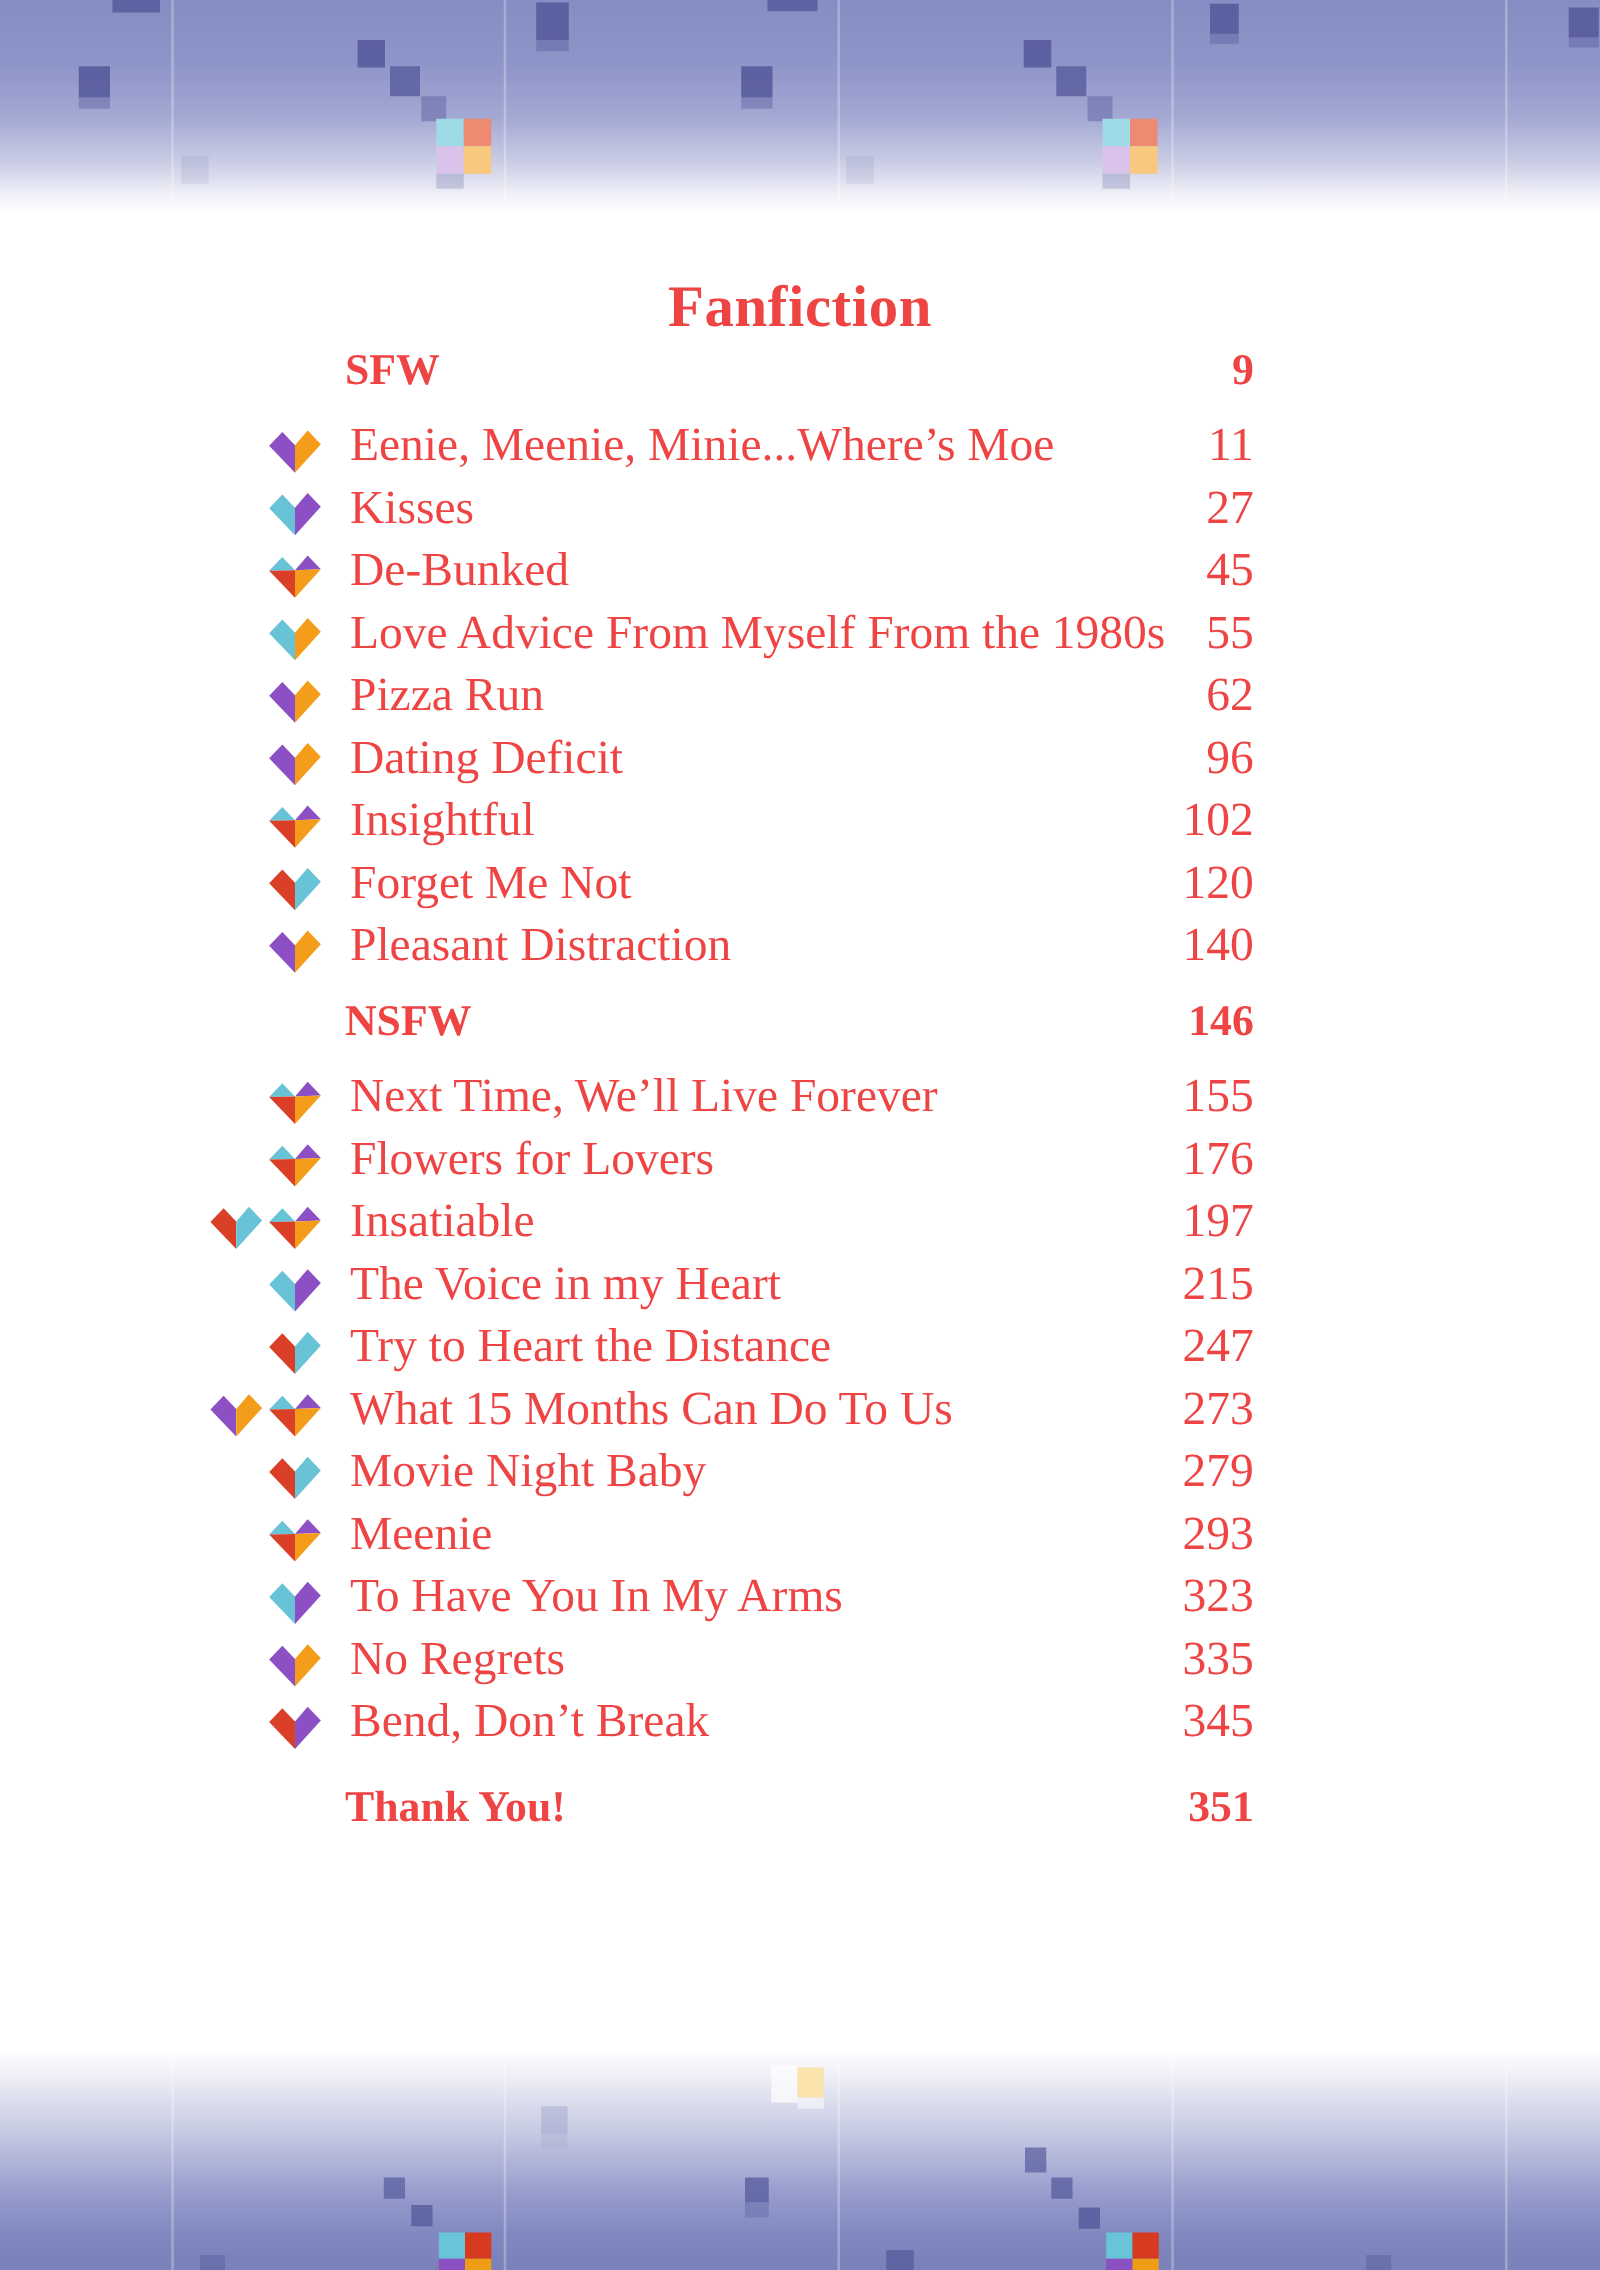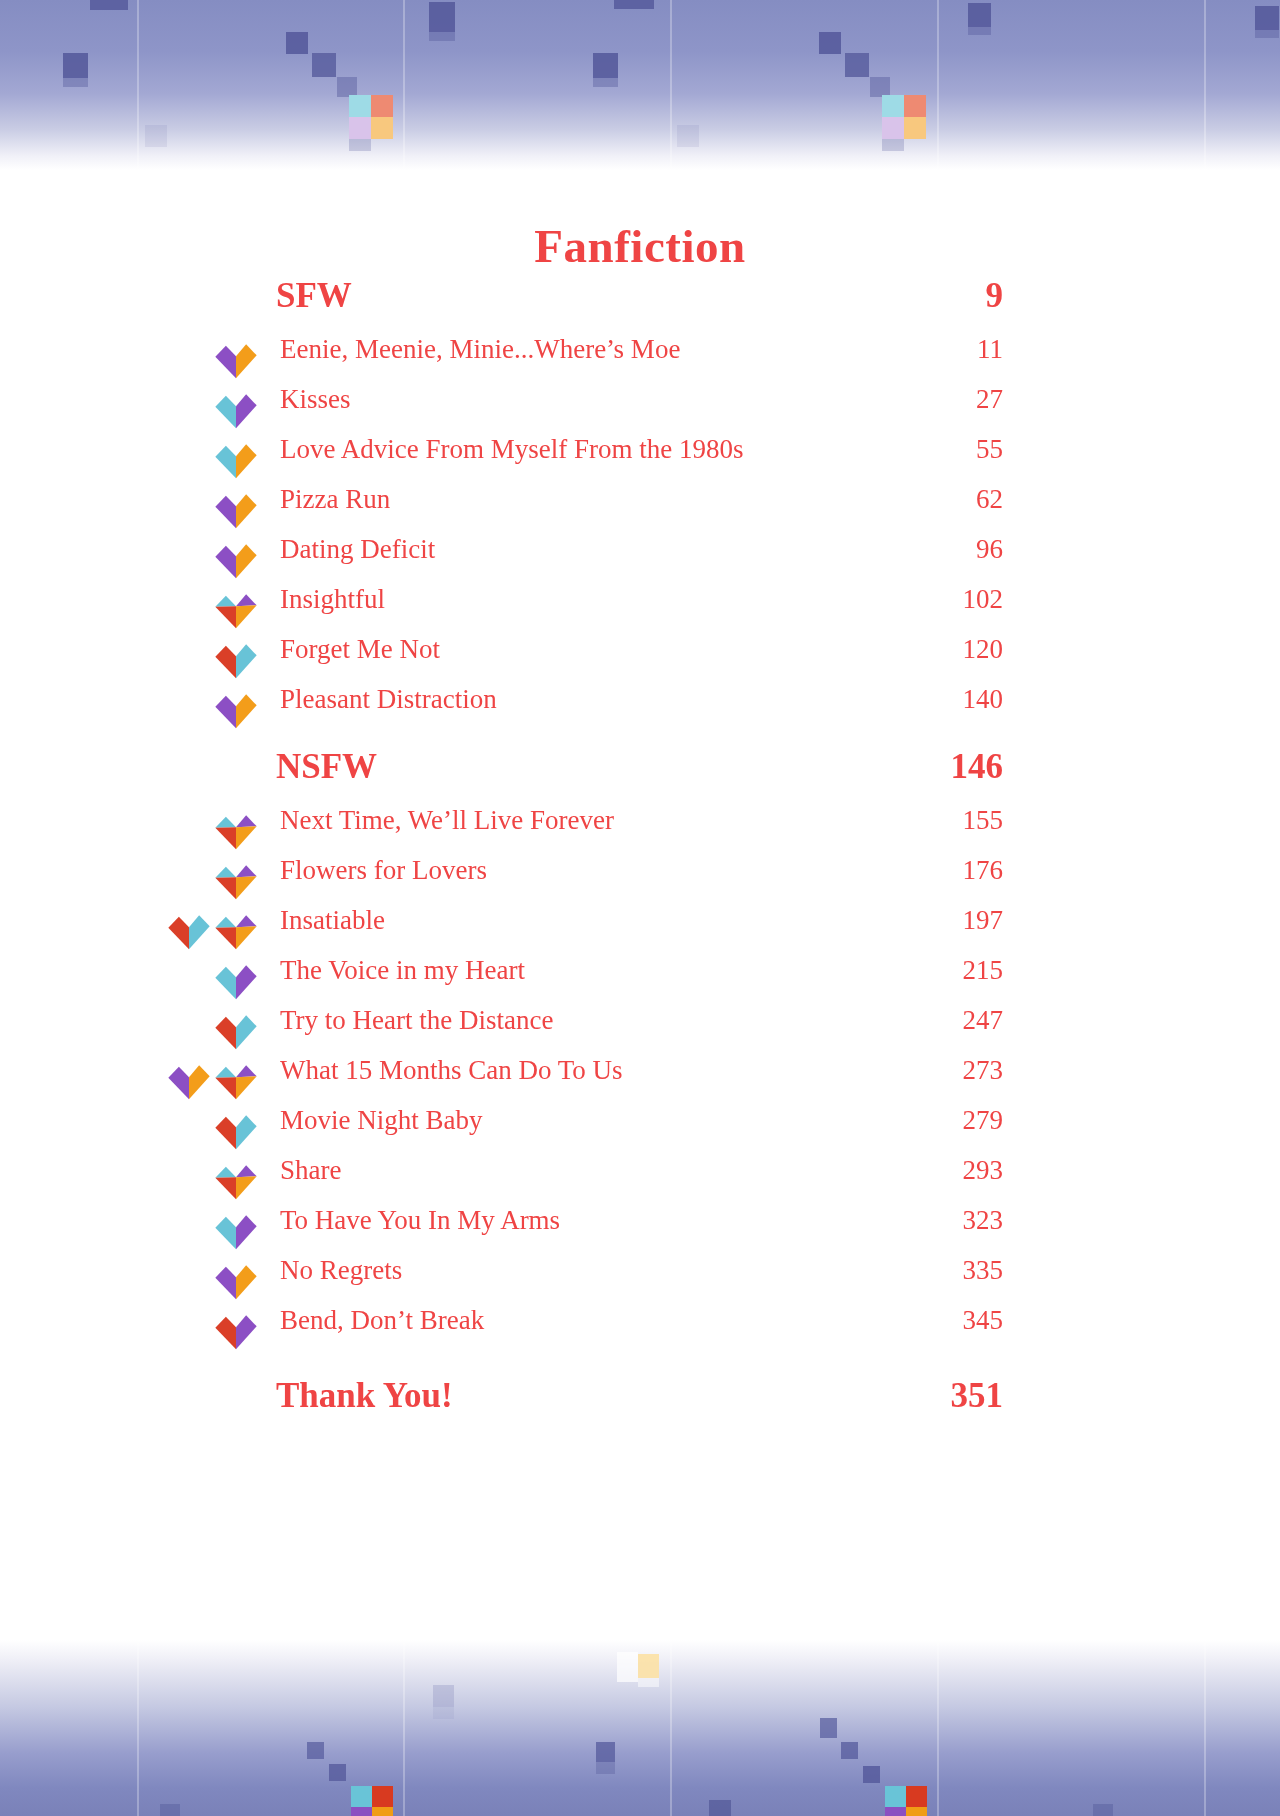--- a/index.html
+++ b/index.html
@@ -32,21 +32,21 @@
   }
   .row { display:flex; }
   .head-row {
     height:56px; padding:0 277px 0 276px;
     font-size:35px; font-weight:700;
   }
   .head-row .sec-page { margin-left:auto; }
   .section:first-of-type .head-row { margin-top:2px; }
   .section + .section .head-row { margin-top:13px; }
   .entries { margin-top:2px; }
-  .entry-row { height:50px; padding-right:277px; font-size:27px; }
+  .entry-row { height:50px; padding-right:277px; font-size:38px; }
   .hearts {
     flex:none; width:258px; display:flex; justify-content:flex-end;
     align-items:center; gap:3px; transform:translateY(2px);
   }
   .heart { width:44px; height:37px; display:block; }
   .entry-title { margin-left:22px; white-space:nowrap; }
   .entry-page { margin-left:auto; }
   .closing-row { margin-top:21px; }
 </style>
 </head>
@@ -123,20 +123,32 @@
     <span class="hearts">
                 <svg class="heart" viewBox="0 0 100 84">
                   <polygon points="27,6 3,31 50,80 50,30" fill="#68c3d7"></polygon>
                   <polygon points="73,3 97,28 50,80 50,30" fill="#8c4fc4"></polygon>
                 </svg>
               </span>
     <span class="entry-title">Kisses</span>
     <span class="entry-page">27</span>
   </div>
 
+  <div class="row entry-row">
+    <span class="hearts">
+                <svg class="heart" viewBox="0 0 100 84">
+                  <polygon points="27,6 3,31 50,30" fill="#68c3d7"></polygon>
+                  <polygon points="73,3 97,28 50,30" fill="#8c4fc4"></polygon>
+                  <polygon points="3,31 50,80 50,30" fill="#da3f28"></polygon>
+                  <polygon points="97,28 50,30 50,80" fill="#f39d1a"></polygon>
+                </svg>
+              </span>
+    <span class="entry-title">De-Bunked</span>
+    <span class="entry-page">45</span>
+  </div>
 
   <div class="row entry-row">
     <span class="hearts">
                 <svg class="heart" viewBox="0 0 100 84">
                   <polygon points="27,6 3,31 50,80 50,30" fill="#68c3d7"></polygon>
                   <polygon points="73,3 97,28 50,80 50,30" fill="#f39d1a"></polygon>
                 </svg>
               </span>
     <span class="entry-title">Love Advice From Myself From the 1980s</span>
     <span class="entry-page">55</span>
@@ -305,21 +317,21 @@
 
   <div class="row entry-row">
     <span class="hearts">
                 <svg class="heart" viewBox="0 0 100 84">
                   <polygon points="27,6 3,31 50,30" fill="#68c3d7"></polygon>
                   <polygon points="73,3 97,28 50,30" fill="#8c4fc4"></polygon>
                   <polygon points="3,31 50,80 50,30" fill="#da3f28"></polygon>
                   <polygon points="97,28 50,30 50,80" fill="#f39d1a"></polygon>
                 </svg>
               </span>
-    <span class="entry-title">Share</span>
+    <span class="entry-title">Meenie</span>
     <span class="entry-page">293</span>
   </div>
 
   <div class="row entry-row">
     <span class="hearts">
                 <svg class="heart" viewBox="0 0 100 84">
                   <polygon points="27,6 3,31 50,80 50,30" fill="#68c3d7"></polygon>
                   <polygon points="73,3 97,28 50,80 50,30" fill="#8c4fc4"></polygon>
                 </svg>
               </span>

